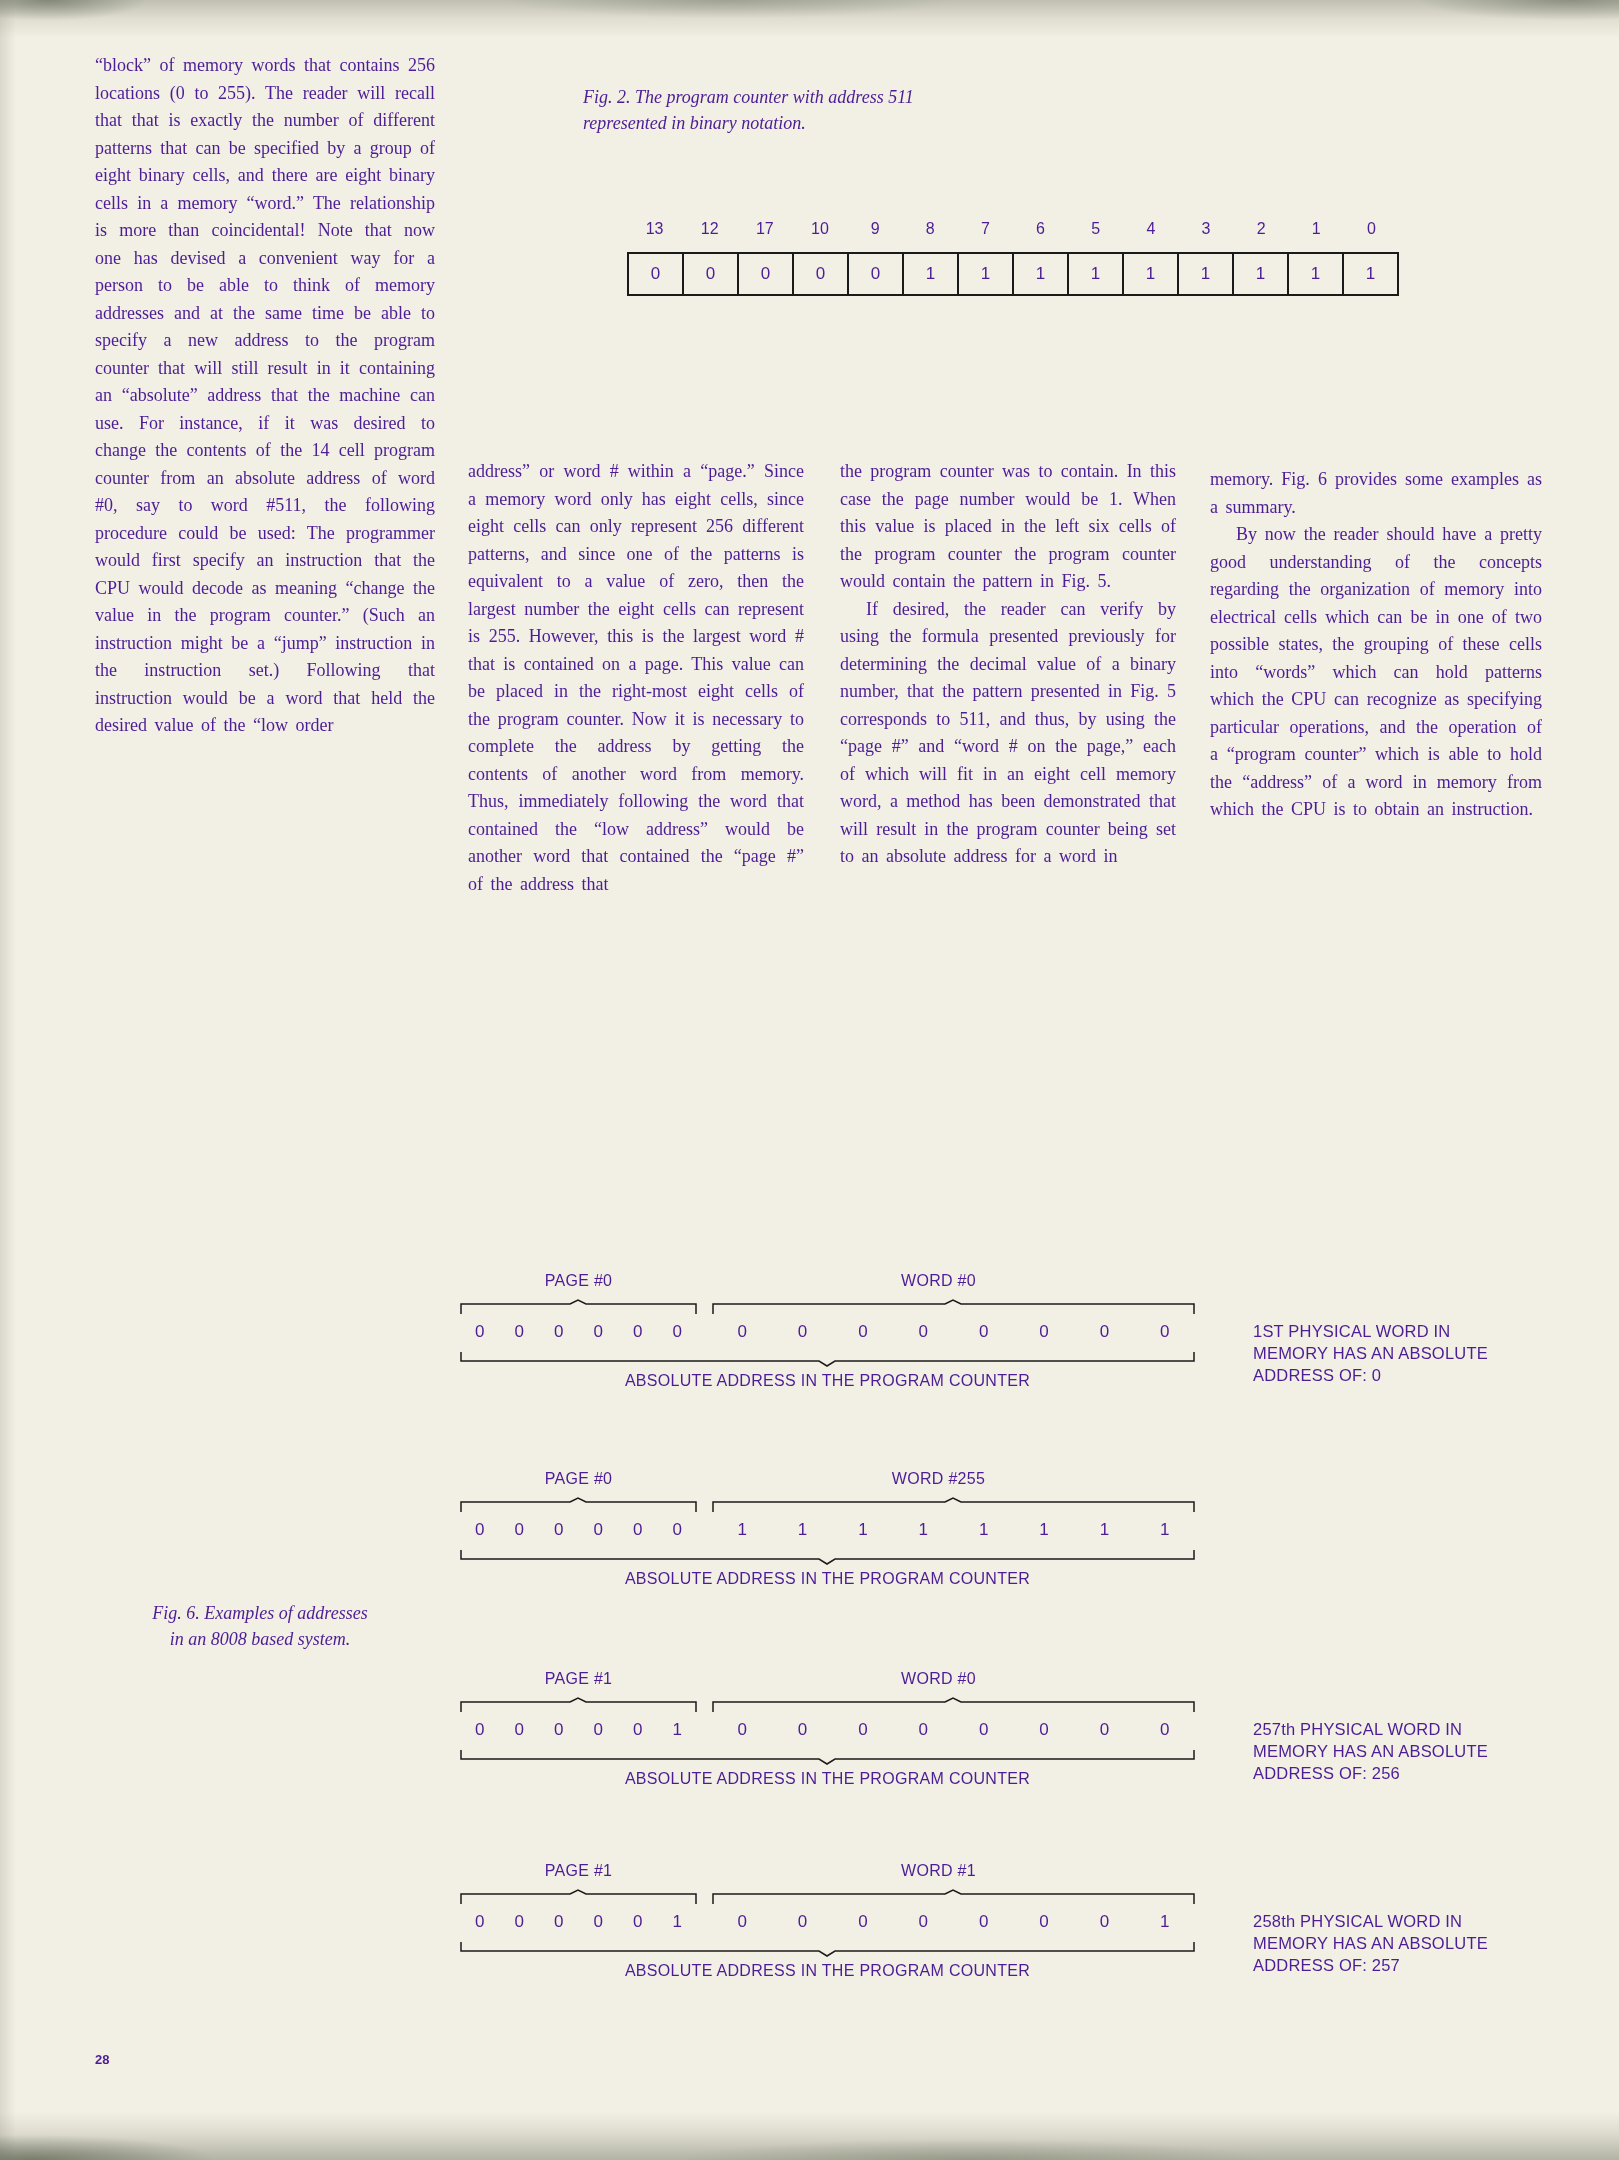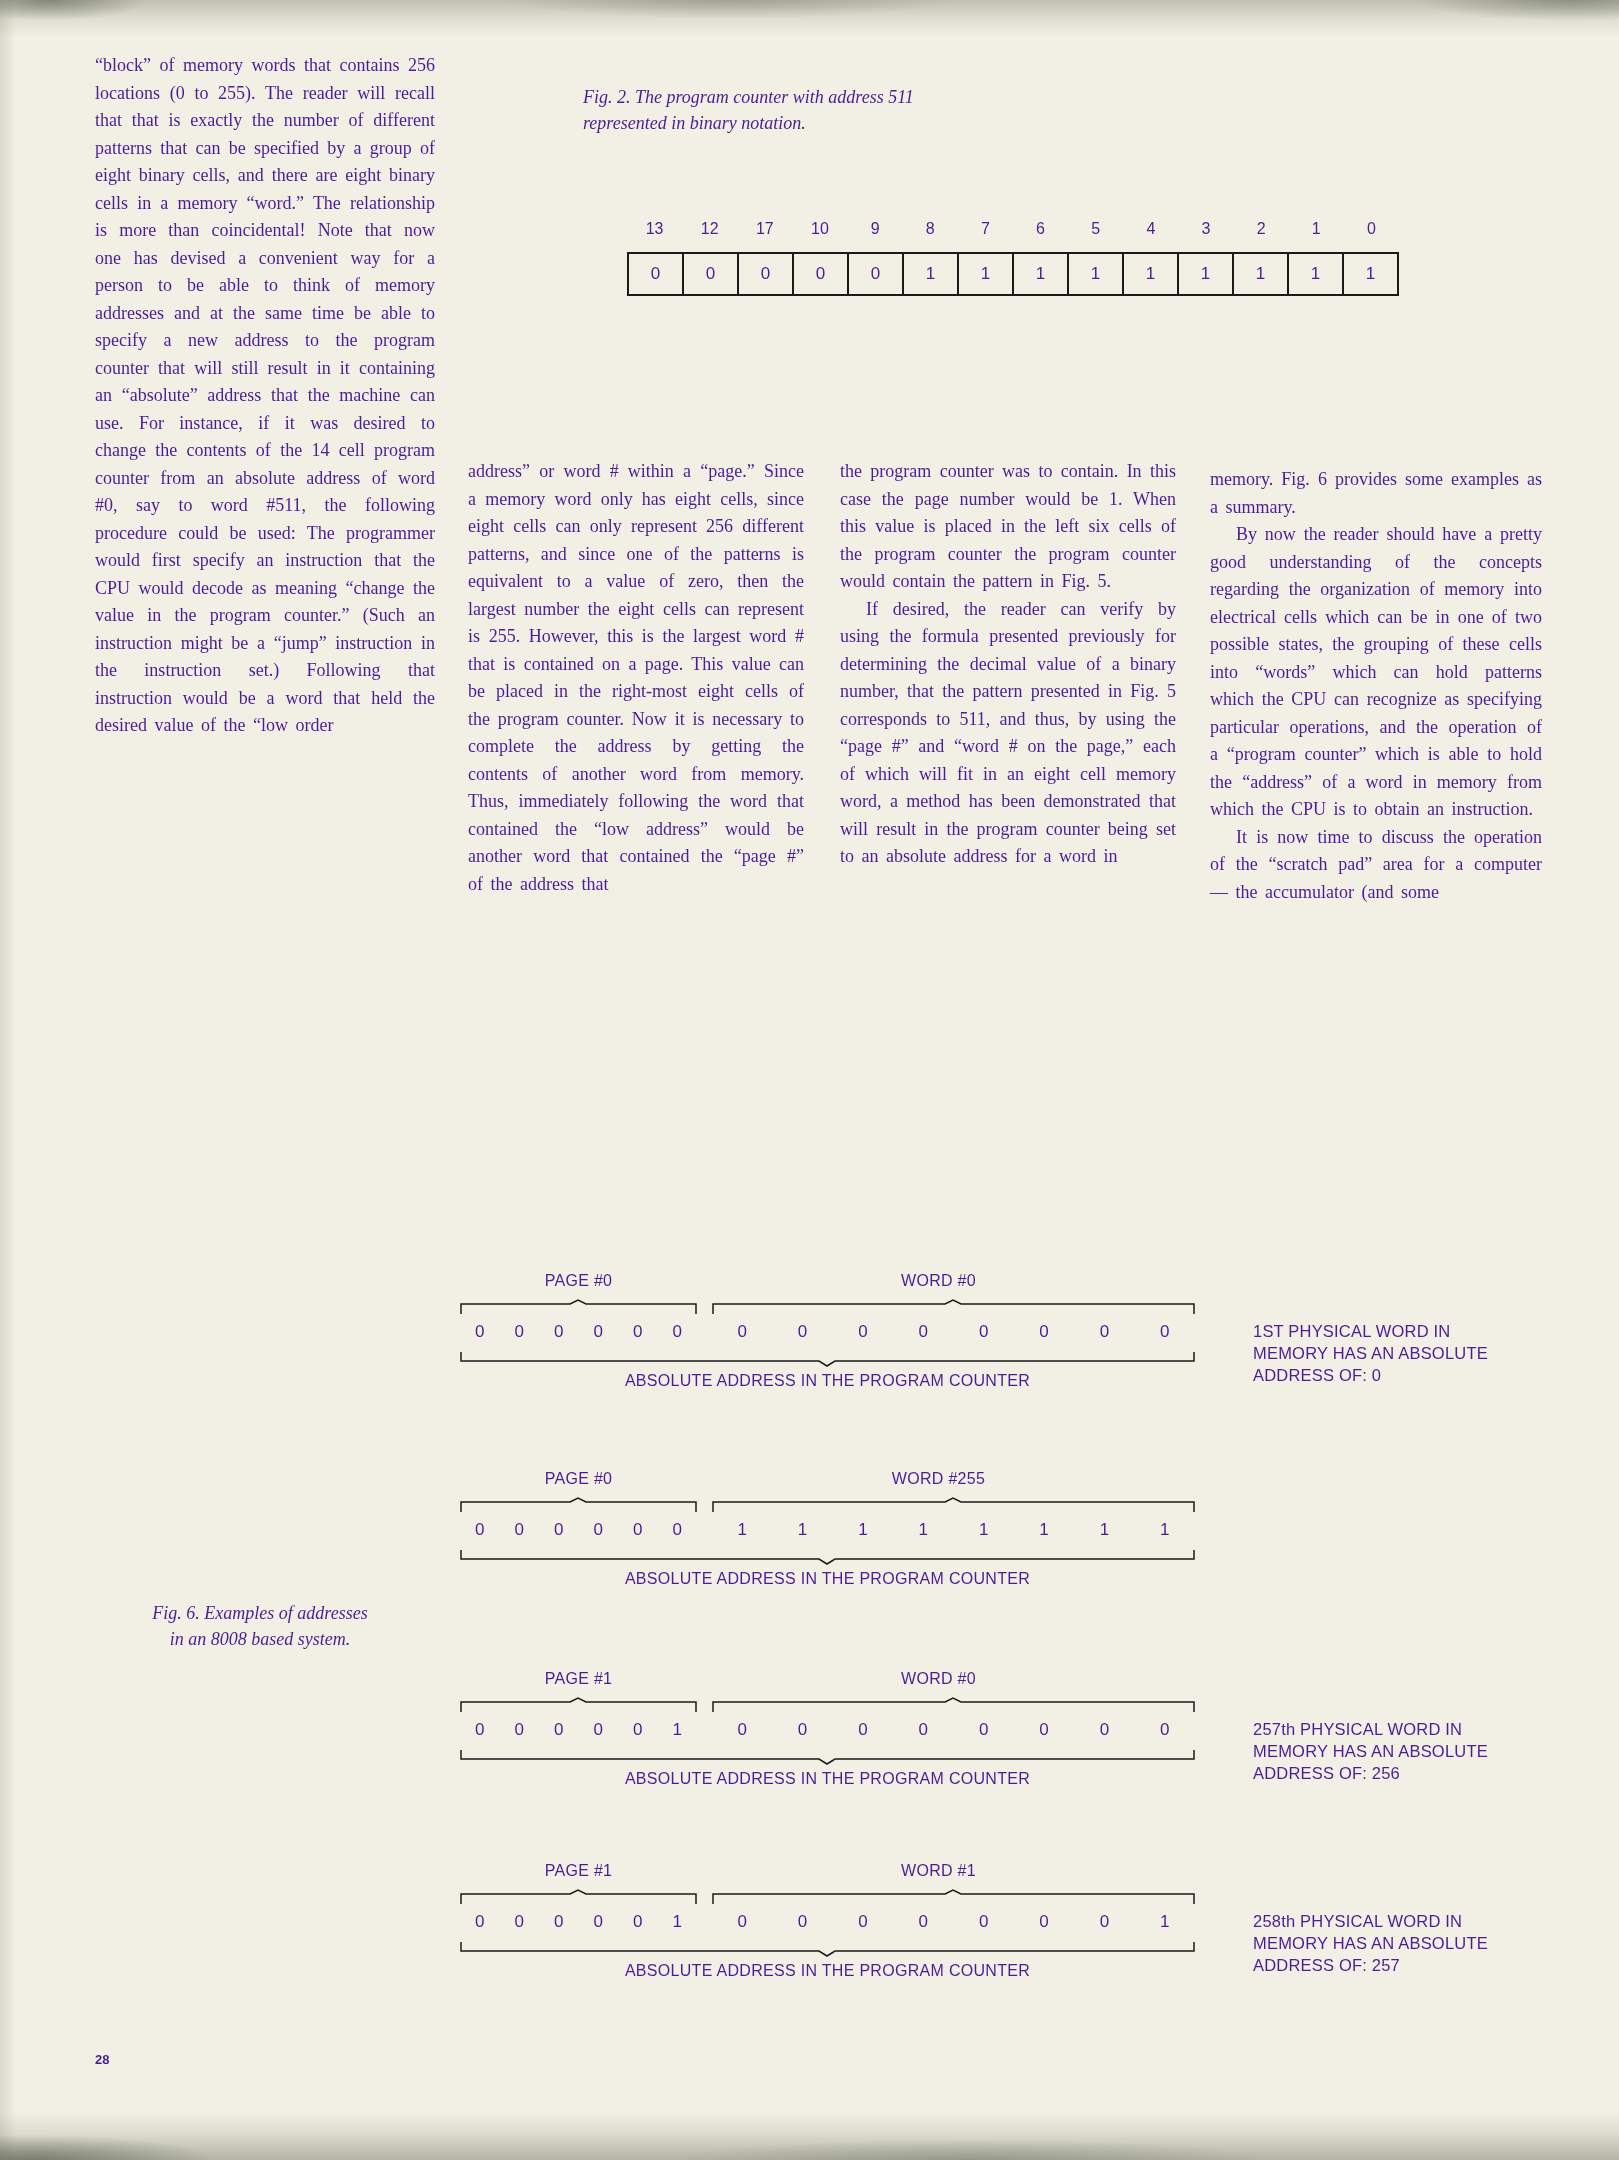--- a/index.html
+++ b/index.html
@@ -141,21 +141,20 @@
   <div class="col col2">
     <p>address” or word # within a “page.” Since a memory word only has eight cells, since eight cells can only represent 256 different patterns, and since one of the patterns is equivalent to a value of zero, then the largest number the eight cells can represent is 255. However, this is the largest word # that is contained on a page. This value can be placed in the right-most eight cells of the program counter. Now it is necessary to complete the address by getting the contents of another word from memory. Thus, immediately following the word that contained the “low address” would be another word that contained the “page #” of the address that</p>
   </div>
   <div class="col col3">
     <p>the program counter was to contain. In this case the page number would be 1. When this value is placed in the left six cells of the program counter the program counter would contain the pattern in Fig. 5.</p>
     <p class="indent">If desired, the reader can verify by using the formula presented previously for determining the decimal value of a binary number, that the pattern presented in Fig. 5 corresponds to 511, and thus, by using the “page #” and “word # on the page,” each of which will fit in an eight cell memory word, a method has been demonstrated that will result in the program counter being set to an absolute address for a word in</p>
   </div>
   <div class="col col4">
     <p>memory. Fig. 6 provides some examples as a summary.</p>
     <p class="indent">By now the reader should have a pretty good understanding of the concepts regarding the organization of memory into electrical cells which can be in one of two possible states, the grouping of these cells into “words” which can hold patterns which the CPU can recognize as specifying particular operations, and the operation of a “program counter” which is able to hold the “address” of a word in memory from which the CPU is to obtain an instruction.</p>
-    <p class="indent">It is now time to discuss the operation of the “scratch pad” area for a computer — the accumulator (and some</p>
   </div>
 
   <div class="figcap fig5cap">Fig. 2. The program counter with address 511 represented in binary notation.</div>
   <div class="fig5">
     <div class="reg-labels">
         <span class="reg-label">13</span>
         <span class="reg-label">12</span>
         <span class="reg-label">17</span>
         <span class="reg-label">10</span>
         <span class="reg-label">9</span>

